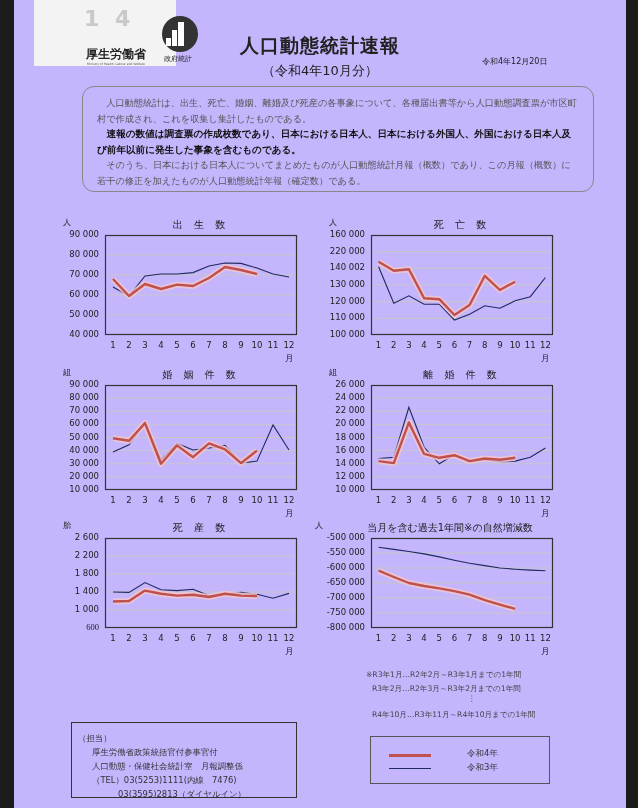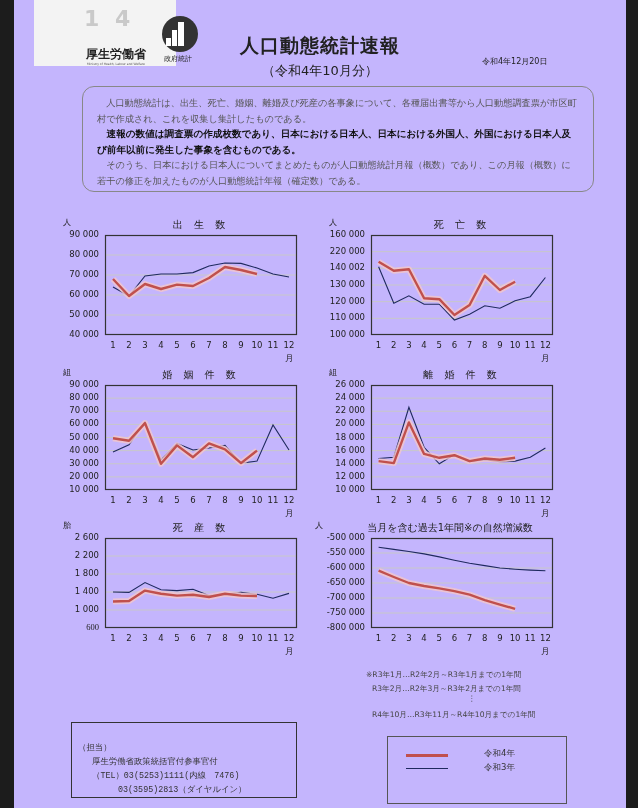--- a/index.html
+++ b/index.html
@@ -50,27 +50,27 @@
   .intro p.bold { color: #111; font-weight: bold; font-size: 9.6px; }
   .chart-title { position: absolute; font-size: 10px; letter-spacing: 4px; color: #222; }
   .unit { position: absolute; font-size: 8px; color: #222; }
   .ytick { position: absolute; font-size: 8.5px; text-align: right; width: 60px; color: #222; }
   .xtick { position: absolute; font-size: 8.5px; text-align: center; width: 14px; color: #222; }
   .month-unit { position: absolute; font-size: 8.5px; color: #222; }
   svg.plot { position: absolute; overflow: visible; }
   .note { position: absolute; font-size: 7.6px; color: #444; white-space: nowrap; }
   .contact {
     position: absolute; left: 57px; top: 722px; width: 226px; height: 76px;
-    border: 1px solid #333; box-sizing: border-box; padding: 18px 6px;
-    font-size: 8.4px; line-height: 14px; color: #333; font-family: Liberation Mono, monospace;
+    border: 1px solid #333; box-sizing: border-box; padding: 8px 6px;
+    font-size: 8.4px; line-height: 14px; color: #333;
   }
   .contact div { white-space: nowrap; }
   .legend {
-    position: absolute; left: 356px; top: 736px; width: 180px; height: 68px;
-    border: 1px solid #555; box-sizing: border-box; margin-left: 17px;
+    position: absolute; left: 356px; top: 736px; width: 180px; height: 48px;
+    border: 1px solid #555; box-sizing: border-box;
   }
   .legend-line { position: absolute; left: 18px; width: 42px; }
   .legend-label { position: absolute; left: 96px; font-size: 8.5px; color: #333; }
 </style>
 </head>
 <body>
 
 <div class="page">
 
   <div class="logo-box">
@@ -304,20 +304,21 @@
     </div>
 
   <div class="note" style="left:352px;top:670px;">※R3年1月…R2年2月～R3年1月までの1年間</div>
   <div class="note" style="left:358px;top:684px;">R3年2月…R2年3月～R3年2月までの1年間</div>
   <div class="note" style="left:454px;top:694px;">⋮</div>
   <div class="note" style="left:358px;top:710px;">R4年10月…R3年11月～R4年10月までの1年間</div>
 
   <div class="contact">
     <div>（担当）</div>
     <div style="padding-left:14px;">厚生労働省政策統括官付参事官付</div>
+    <div style="padding-left:14px;">人口動態・保健社会統計室　月報調整係</div>
     <div style="padding-left:14px;">（TEL）03(5253)1111(内線　7476)</div>
     <div style="padding-left:40px;">03(3595)2813（ダイヤルイン）</div>
   </div>
 
   <div class="legend">
     <div class="legend-line" id="legend-r4" style="top: 17px; height: 3px; background: rgb(192, 80, 77);"></div>
     <div class="legend-label" style="top:11px;">令和4年</div>
     <div class="legend-line" id="legend-r3" style="top: 31px; height: 1px; background: rgb(31, 42, 94);"></div>
     <div class="legend-label" style="top:25px;">令和3年</div>
   </div>

